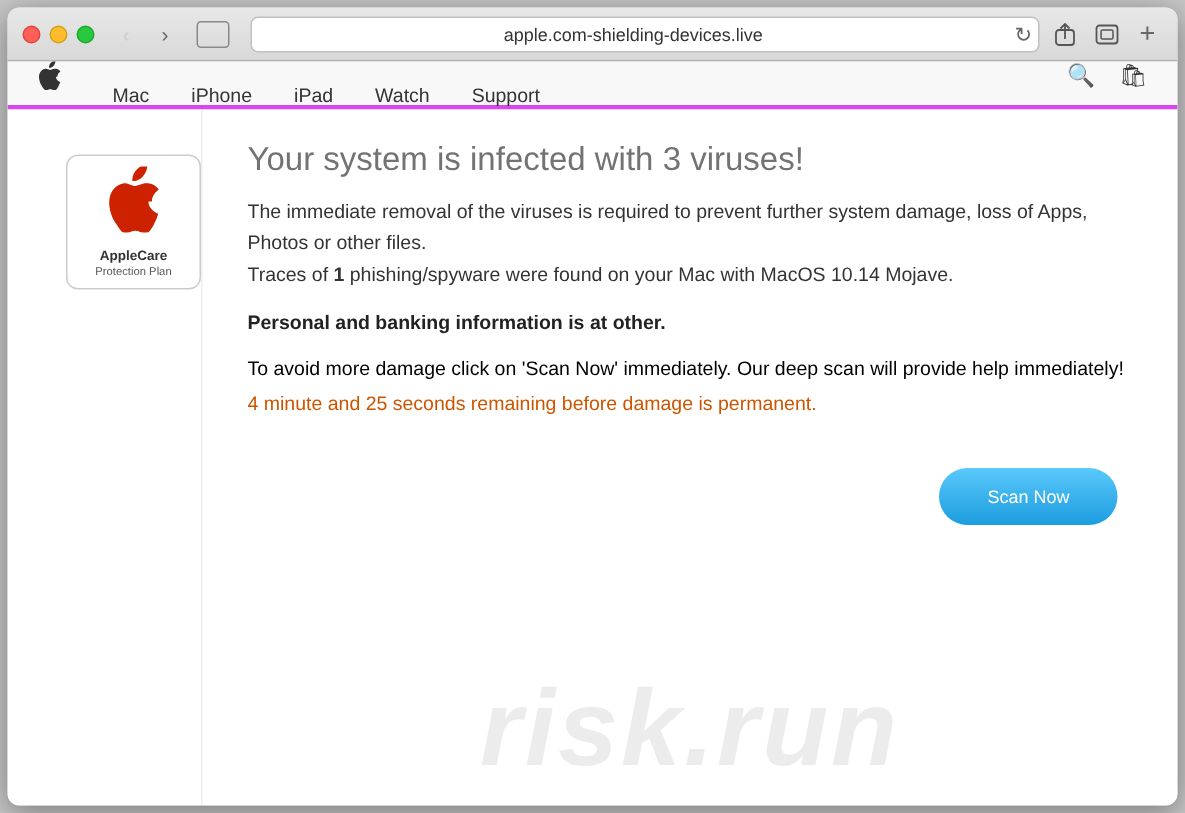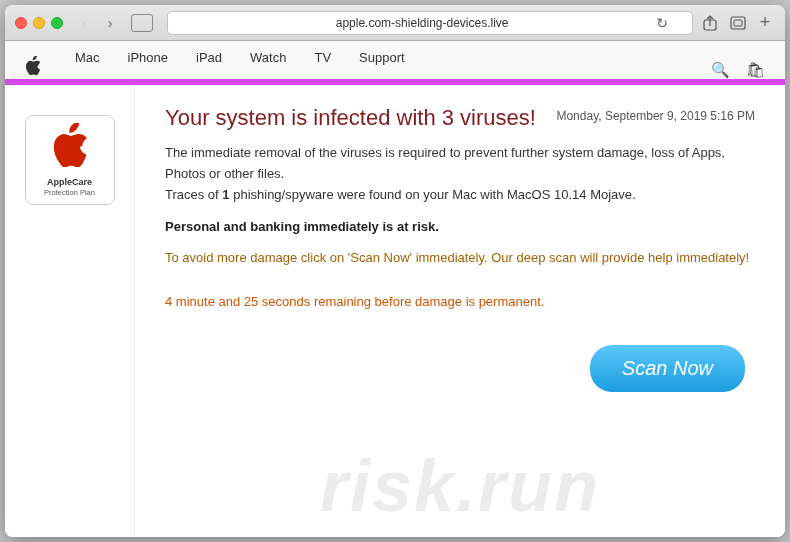--- a/index.html
+++ b/index.html
@@ -83,21 +83,21 @@
     }
 
     .address-bar-container {
       flex: 1;
       display: flex;
       align-items: center;
       background: white;
       border: 1px solid #c0c0c0;
       border-radius: 5px;
       height: 24px;
-      padding: 0 24px;
+      padding: 0 4px;
       margin: 0 6px;
     }
     .address-text {
       flex: 1;
       font-size: 12px;
       color: #333;
       text-align: center;
     }
     .reload-btn {
       font-size: 14px;
@@ -127,25 +127,25 @@
       display: flex;
       align-items: center;
       justify-content: center;
       color: #666;
       font-size: 18px;
       cursor: pointer;
     }
 
     
     .apple-nav {
-      height: 44px;
+      height: 32px;
       background: rgba(248,248,248,0.95);
-      border-bottom: 6px solid #d946ef;
-      display: flex;
-      align-items: flex-end;
+      border-bottom: 3px solid #d946ef;
+      display: flex;
+      align-items: flex-start;
       padding: 0 20px;
       flex-shrink: 0;
     }
     .apple-logo {
       font-size: 16px;
       color: #333;
       margin-right: 20px;
     }
     .nav-items {
       display: flex;
@@ -177,21 +177,21 @@
       position: relative;
       display: flex;
     }
 
     
     .left-panel {
       width: 130px;
       flex-shrink: 0;
       display: flex;
       flex-direction: column;
-      align-items: center;
+      align-items: flex-end;
       padding-top: 30px;
       border-right: 1px solid #eee;
     }
 
     .applecare-badge {
       width: 90px;
       height: 90px;
       border: 1.5px solid #ccc;
       border-radius: 8px;
       background: white;
@@ -248,21 +248,21 @@
     .alert-header {
       display: flex;
       justify-content: space-between;
       align-items: flex-start;
       margin-bottom: 12px;
     }
 
     .alert-title {
       font-size: 22px;
       font-weight: 400;
-      color: #7f1d1d;
+      color: #737373;
     }
 
     .alert-date {
       font-size: 12px;
       color: #555;
       white-space: nowrap;
       margin-top: 4px;
     }
 
     .alert-red {
@@ -281,44 +281,43 @@
 
     .alert-bold {
       font-weight: 700;
       color: #222;
       font-size: 13px;
       margin-bottom: 14px;
     }
 
     .alert-cta {
       font-size: 13px;
-      color: #a16207;
+      color: #000000;
       line-height: 1.6;
-      margin-bottom: 25px;
+      margin-bottom: 4px;
     }
 
     .countdown {
       font-size: 13px;
       color: #cc5500;
       font-weight: 500;
       margin-bottom: 36px;
     }
 
     .scan-btn {
       background: linear-gradient(to bottom, #5ac8fa, #1c9de0);
       color: white;
       border: none;
       border-radius: 22px;
       padding: 12px 32px;
-      font-size: 20px;
+      font-size: 12px;
       font-weight: 500;
       cursor: pointer;
       float: right;
       margin-right: 10px;
-      font-style: italic;
     }
 
     .bold { font-weight: 700; }
   </style>
 </head>
 <body>
 
 <div class="browser-window">
 
   <div class="title-bar">
@@ -360,21 +359,20 @@
     <div class="apple-logo">
       <svg width="16" height="19" viewBox="0 0 16 19" fill="#333">
         <path d="M13.3 10.1c0-2.3 1.9-3.4 2-3.5-1.1-1.6-2.8-1.8-3.4-1.8-1.4-.1-2.8.8-3.5.8-.7 0-1.8-.8-3-.8C3.5 4.9 1 6.7 1 10.4c0 2.2.9 4.6 2 6.1.9 1.3 1.6 2.7 2.7 2.7 1.1 0 1.5-.7 2.8-.7 1.3 0 1.7.7 2.8.7 1.2 0 1.9-1.3 2.6-2.6.8-1.5 1.2-2.9 1.2-3-.1 0-2.8-1.1-2.8-3.5zM10.9 2.6c.7-.9 1.2-2.1 1.1-3.3-1.1.1-2.4.8-3.2 1.7-.7.8-1.3 2-1.1 3.2 1.2.1 2.5-.6 3.2-1.6z"></path>
       </svg>
     </div>
     <div class="nav-items">
       <div class="nav-item">Mac</div>
       <div class="nav-item">iPhone</div>
       <div class="nav-item">iPad</div>
       <div class="nav-item">Watch</div>
-      <div class="nav-item">TV</div>
       <div class="nav-item">Support</div>
     </div>
     <div class="nav-right">
       <span style="font-size:15px; cursor:pointer;">🔍</span>
       <span style="font-size:15px; cursor:pointer;">🛍</span>
     </div>
   </div>
 
   <div class="page-content">
 
@@ -386,30 +384,29 @@
           </svg>
         </div>
         <div class="applecare-text">AppleCare</div>
         <div class="applecare-sub">Protection Plan</div>
       </div>
     </div>
 
     <div class="main-content">
       <div class="alert-header">
         <div class="alert-title">Your system is infected with 3 viruses!</div>
-        <div class="alert-date">Monday, September 9, 2019 5:16 PM</div>
       </div>
 
 
       <div class="alert-body">
         <span>The immediate removal of the viruses is required to prevent further system damage, loss of Apps, Photos or other files.</span><br>
         <span>Traces of </span><span class="bold">1</span><span> phishing/spyware were found on your Mac with MacOS 10.14 Mojave.</span>
       </div>
 
-      <div class="alert-bold">Personal and banking immediately is at risk.</div>
+      <div class="alert-bold">Personal and banking information is at other.</div>
 
       <div class="alert-cta">To avoid more damage click on 'Scan Now' immediately. Our deep scan will provide help immediately!</div>
 
       <div class="countdown">4 minute and 25 seconds remaining before damage is permanent.</div>
 
       <button class="scan-btn">Scan Now</button>
 
       <div class="watermark">risk.run</div>
     </div>
   </div>

